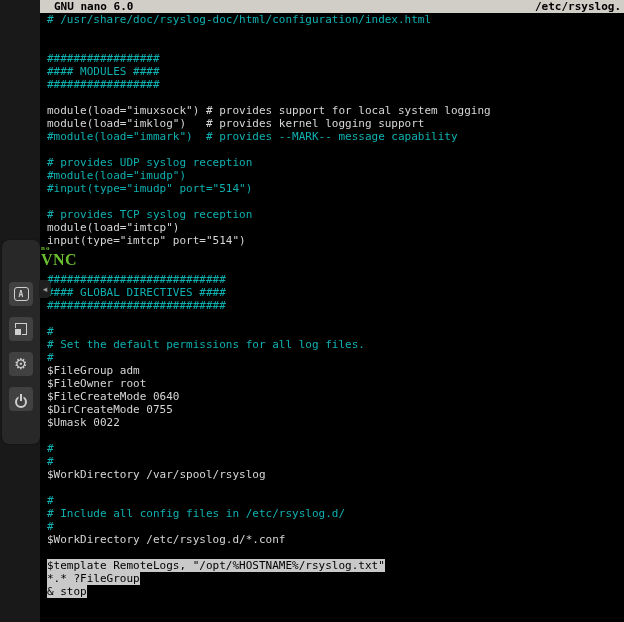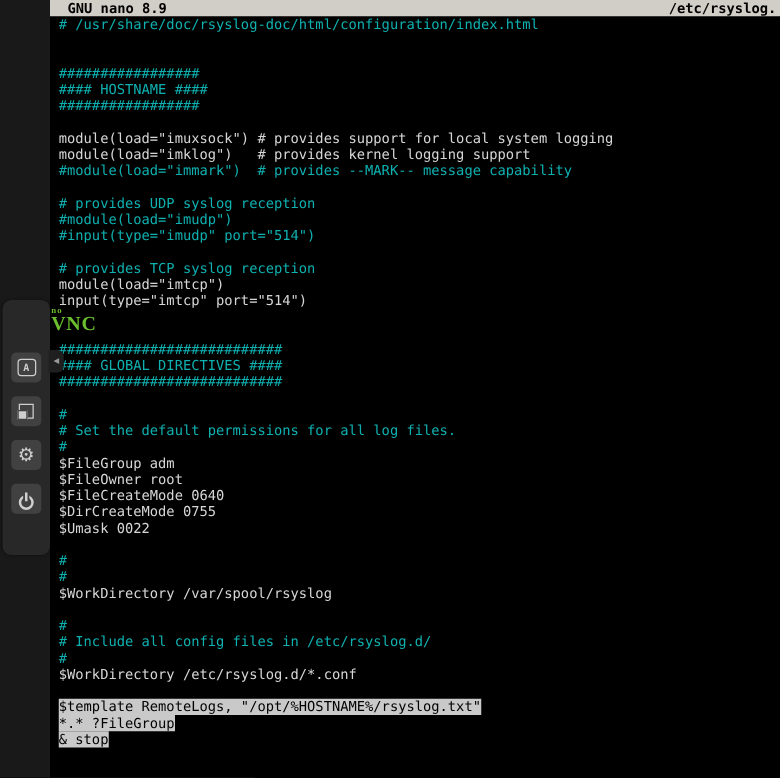--- a/index.html
+++ b/index.html
@@ -45,29 +45,29 @@
     border-radius:0 5px 5px 0;z-index:6;color:#9a9a9a;text-align:center;
     font:9px/18px "DejaVu Sans",sans-serif;cursor:pointer;}
 </style>
 </head>
 <body>
 
 <div class="screen">
 
   <div class="terminal">
     <div class="titlebar">
-      <span>GNU nano 8.9</span>
+      <span>GNU nano 6.0</span>
       <span>/etc/rsyslog.</span>
     </div>
     <div class="lines">
         <div class="line comment"># /usr/share/doc/rsyslog-doc/html/configuration/index.html</div>
         <div class="line"> </div>
         <div class="line"> </div>
         <div class="line comment">#################</div>
-        <div class="line comment">#### HOSTNAME ####</div>
+        <div class="line comment">#### MODULES ####</div>
         <div class="line comment">#################</div>
         <div class="line"> </div>
         <div class="line code">module(load="imuxsock") # provides support for local system logging</div>
         <div class="line code">module(load="imklog")   # provides kernel logging support</div>
         <div class="line comment">#module(load="immark")  # provides --MARK-- message capability</div>
         <div class="line"> </div>
         <div class="line comment"># provides UDP syslog reception</div>
         <div class="line comment">#module(load="imudp")</div>
         <div class="line comment">#input(type="imudp" port="514")</div>
         <div class="line"> </div>

